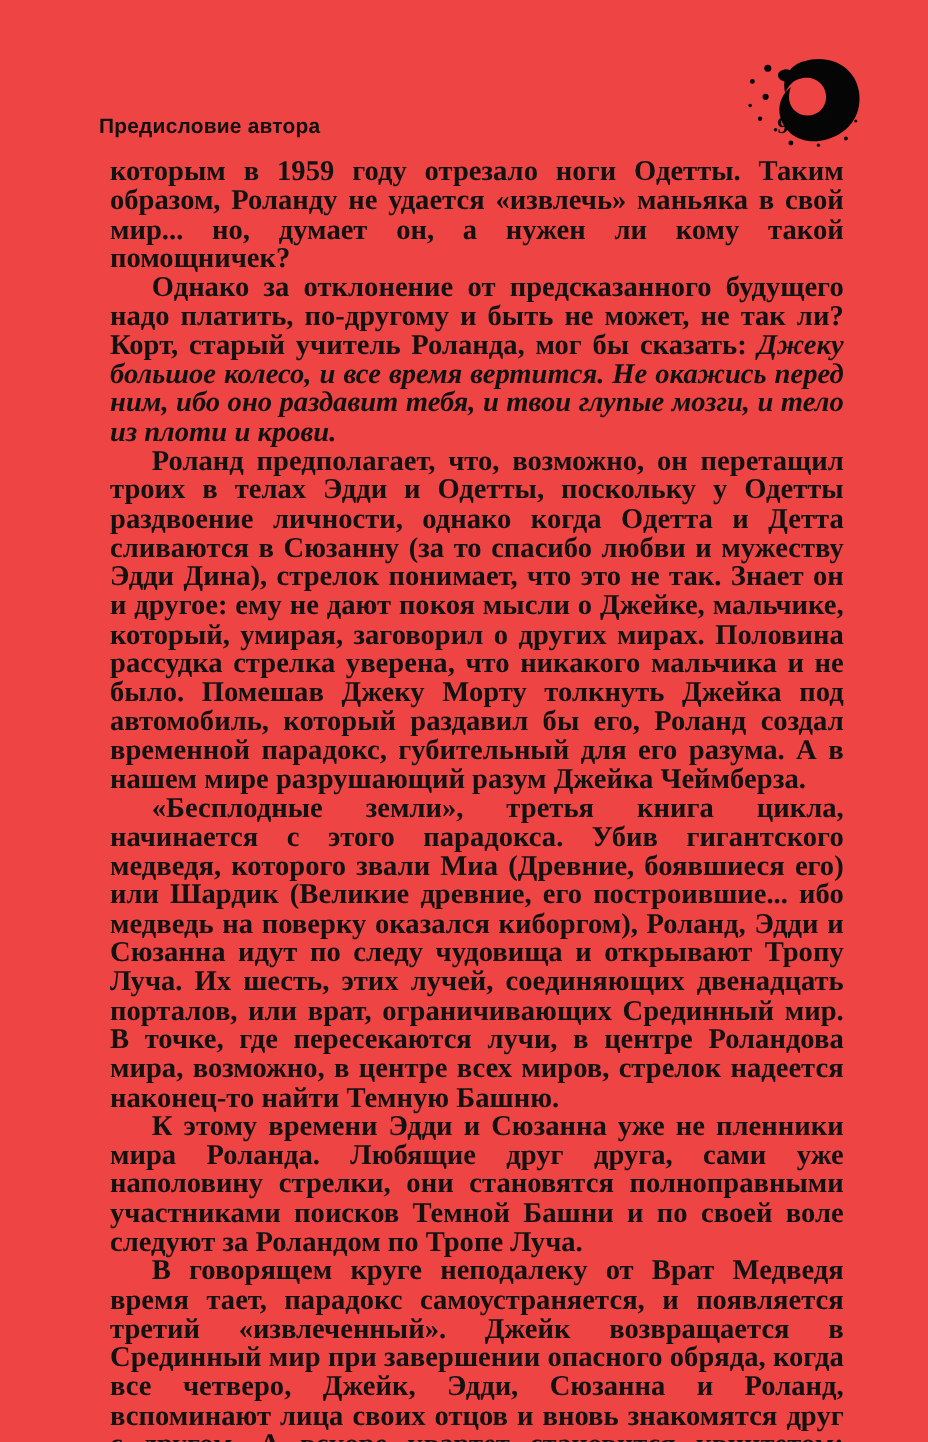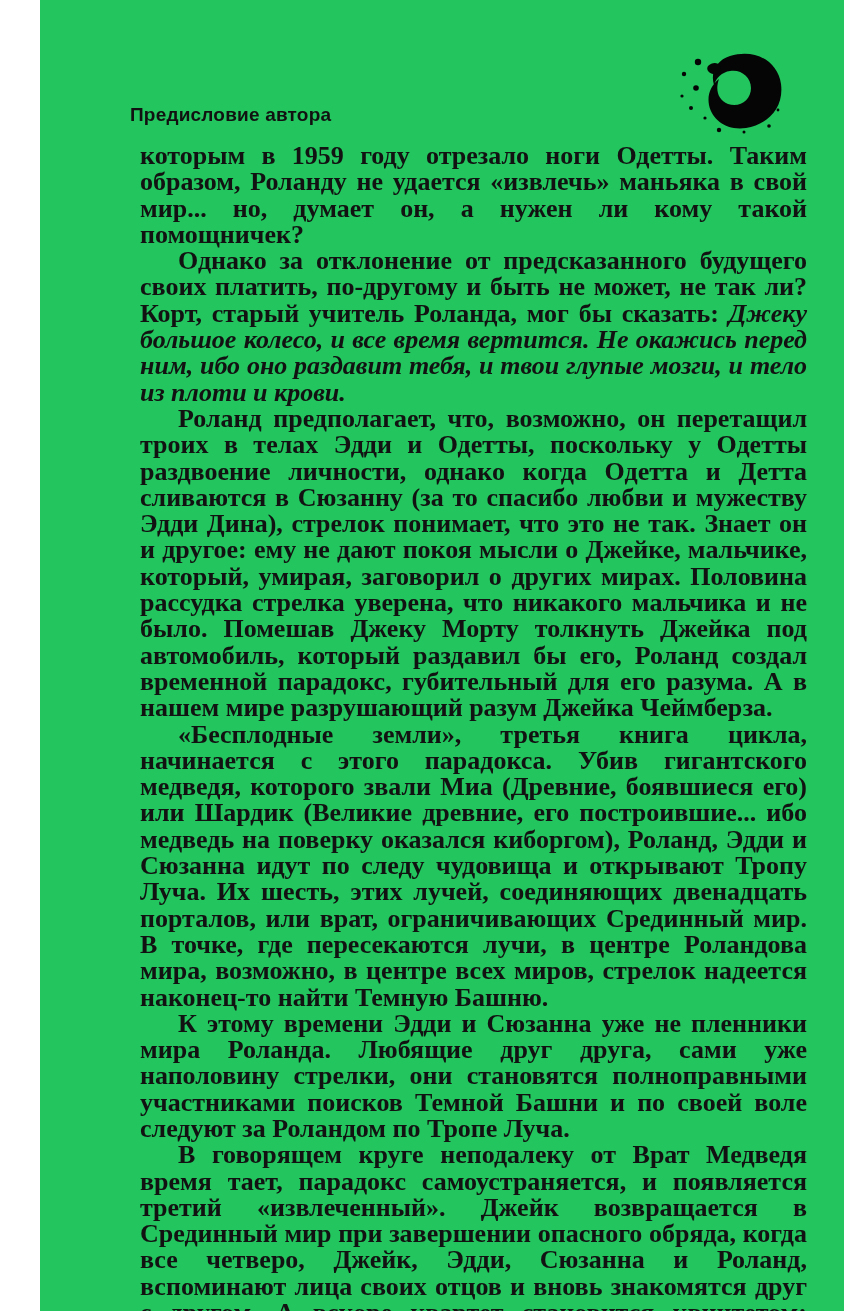--- a/index.html
+++ b/index.html
@@ -9,22 +9,21 @@
     height: 1311px;
     background: #ffffff;
     position: relative;
     font-family: "Liberation Serif", serif;
     color: #121212;
     overflow: hidden;
   }
   .page {
     position: absolute;
     inset: 0;
-    background: #22c55e;
-    margin-left: 40px;
+    background: #ef4444;
   }
   .header {
     position: absolute;
     left: 90px;
     width: 667px;
     top: 102px;
     display: flex;
     justify-content: space-between;
     align-items: baseline;
   }
@@ -93,20 +92,20 @@
       <circle cx="33" cy="66" r="1.6"></circle>
       <circle cx="47" cy="78" r="2.2"></circle>
       <circle cx="72" cy="80" r="1.5"></circle>
       <circle cx="97" cy="74" r="1.8"></circle>
       <circle cx="106" cy="58" r="1.4"></circle>
     </g>
   </svg>
 
   <div class="body-text">
       <p class="para"><span>которым в 1959 году отрезало ноги Одетты. Таким образом, Роланду не удается «извлечь» маньяка в свой мир... но, думает он, а нужен ли кому такой помощничек?</span></p>
-      <p class="para indent"><span>Однако за отклонение от предсказанного будущего своих платить, по-другому и быть не может, не так ли? Корт, старый учитель Роланда, мог бы сказать: </span><em>Джеку большое колесо, и все время вертится. Не окажись перед ним, ибо оно раздавит тебя, и твои глупые мозги, и тело из плоти и крови.</em></p>
+      <p class="para indent"><span>Однако за отклонение от предсказанного будущего надо платить, по-другому и быть не может, не так ли? Корт, старый учитель Роланда, мог бы сказать: </span><em>Джеку большое колесо, и все время вертится. Не окажись перед ним, ибо оно раздавит тебя, и твои глупые мозги, и тело из плоти и крови.</em></p>
       <p class="para indent"><span>Роланд предполагает, что, возможно, он перетащил троих в телах Эдди и Одетты, поскольку у Одетты раздвоение личности, однако когда Одетта и Детта сливаются в Сюзанну (за то спасибо любви и мужеству Эдди Дина), стрелок понимает, что это не так. Знает он и другое: ему не дают покоя мысли о Джейке, мальчике, который, умирая, заговорил о других мирах. Половина рассудка стрелка уверена, что никакого мальчика и не было. Помешав Джеку Морту толкнуть Джейка под автомобиль, который раздавил бы его, Роланд создал временной парадокс, губительный для его разума. А в нашем мире разрушающий разум Джейка Чеймберза.</span></p>
       <p class="para indent"><span>«Бесплодные земли», третья книга цикла, начинается с этого парадокса. Убив гигантского медведя, которого звали Миа (Древние, боявшиеся его) или Шардик (Великие древние, его построившие... ибо медведь на поверку оказался киборгом), Роланд, Эдди и Сюзанна идут по следу чудовища и открывают Тропу Луча. Их шесть, этих лучей, соединяющих двенадцать порталов, или врат, ограничивающих Срединный мир. В точке, где пересекаются лучи, в центре Роландова мира, возможно, в центре всех миров, стрелок надеется наконец-то найти Темную Башню.</span></p>
       <p class="para indent"><span>К этому времени Эдди и Сюзанна уже не пленники мира Роланда. Любящие друг друга, сами уже наполовину стрелки, они становятся полноправными участниками поисков Темной Башни и по своей воле следуют за Роландом по Тропе Луча.</span></p>
       <p class="para indent"><span>В говорящем круге неподалеку от Врат Медведя время тает, парадокс самоустраняется, и появляется третий «извлеченный». Джейк возвращается в Срединный мир при завершении опасного обряда, когда все четверо, Джейк, Эдди, Сюзанна и Роланд, вспоминают лица своих отцов и вновь знакомятся друг с другом. А вскоре квартет становится квинтетом: Джейк находит себе нового друга, ушастика-путаника, зверька, похожего на помесь енота с сурком, а заодно немножечко с таксой, обладающего зачатками человеческой речи. Джейк называет нового друга Ыш.</span></p>
     </div>
 
 </div>
 
 </body></html>

